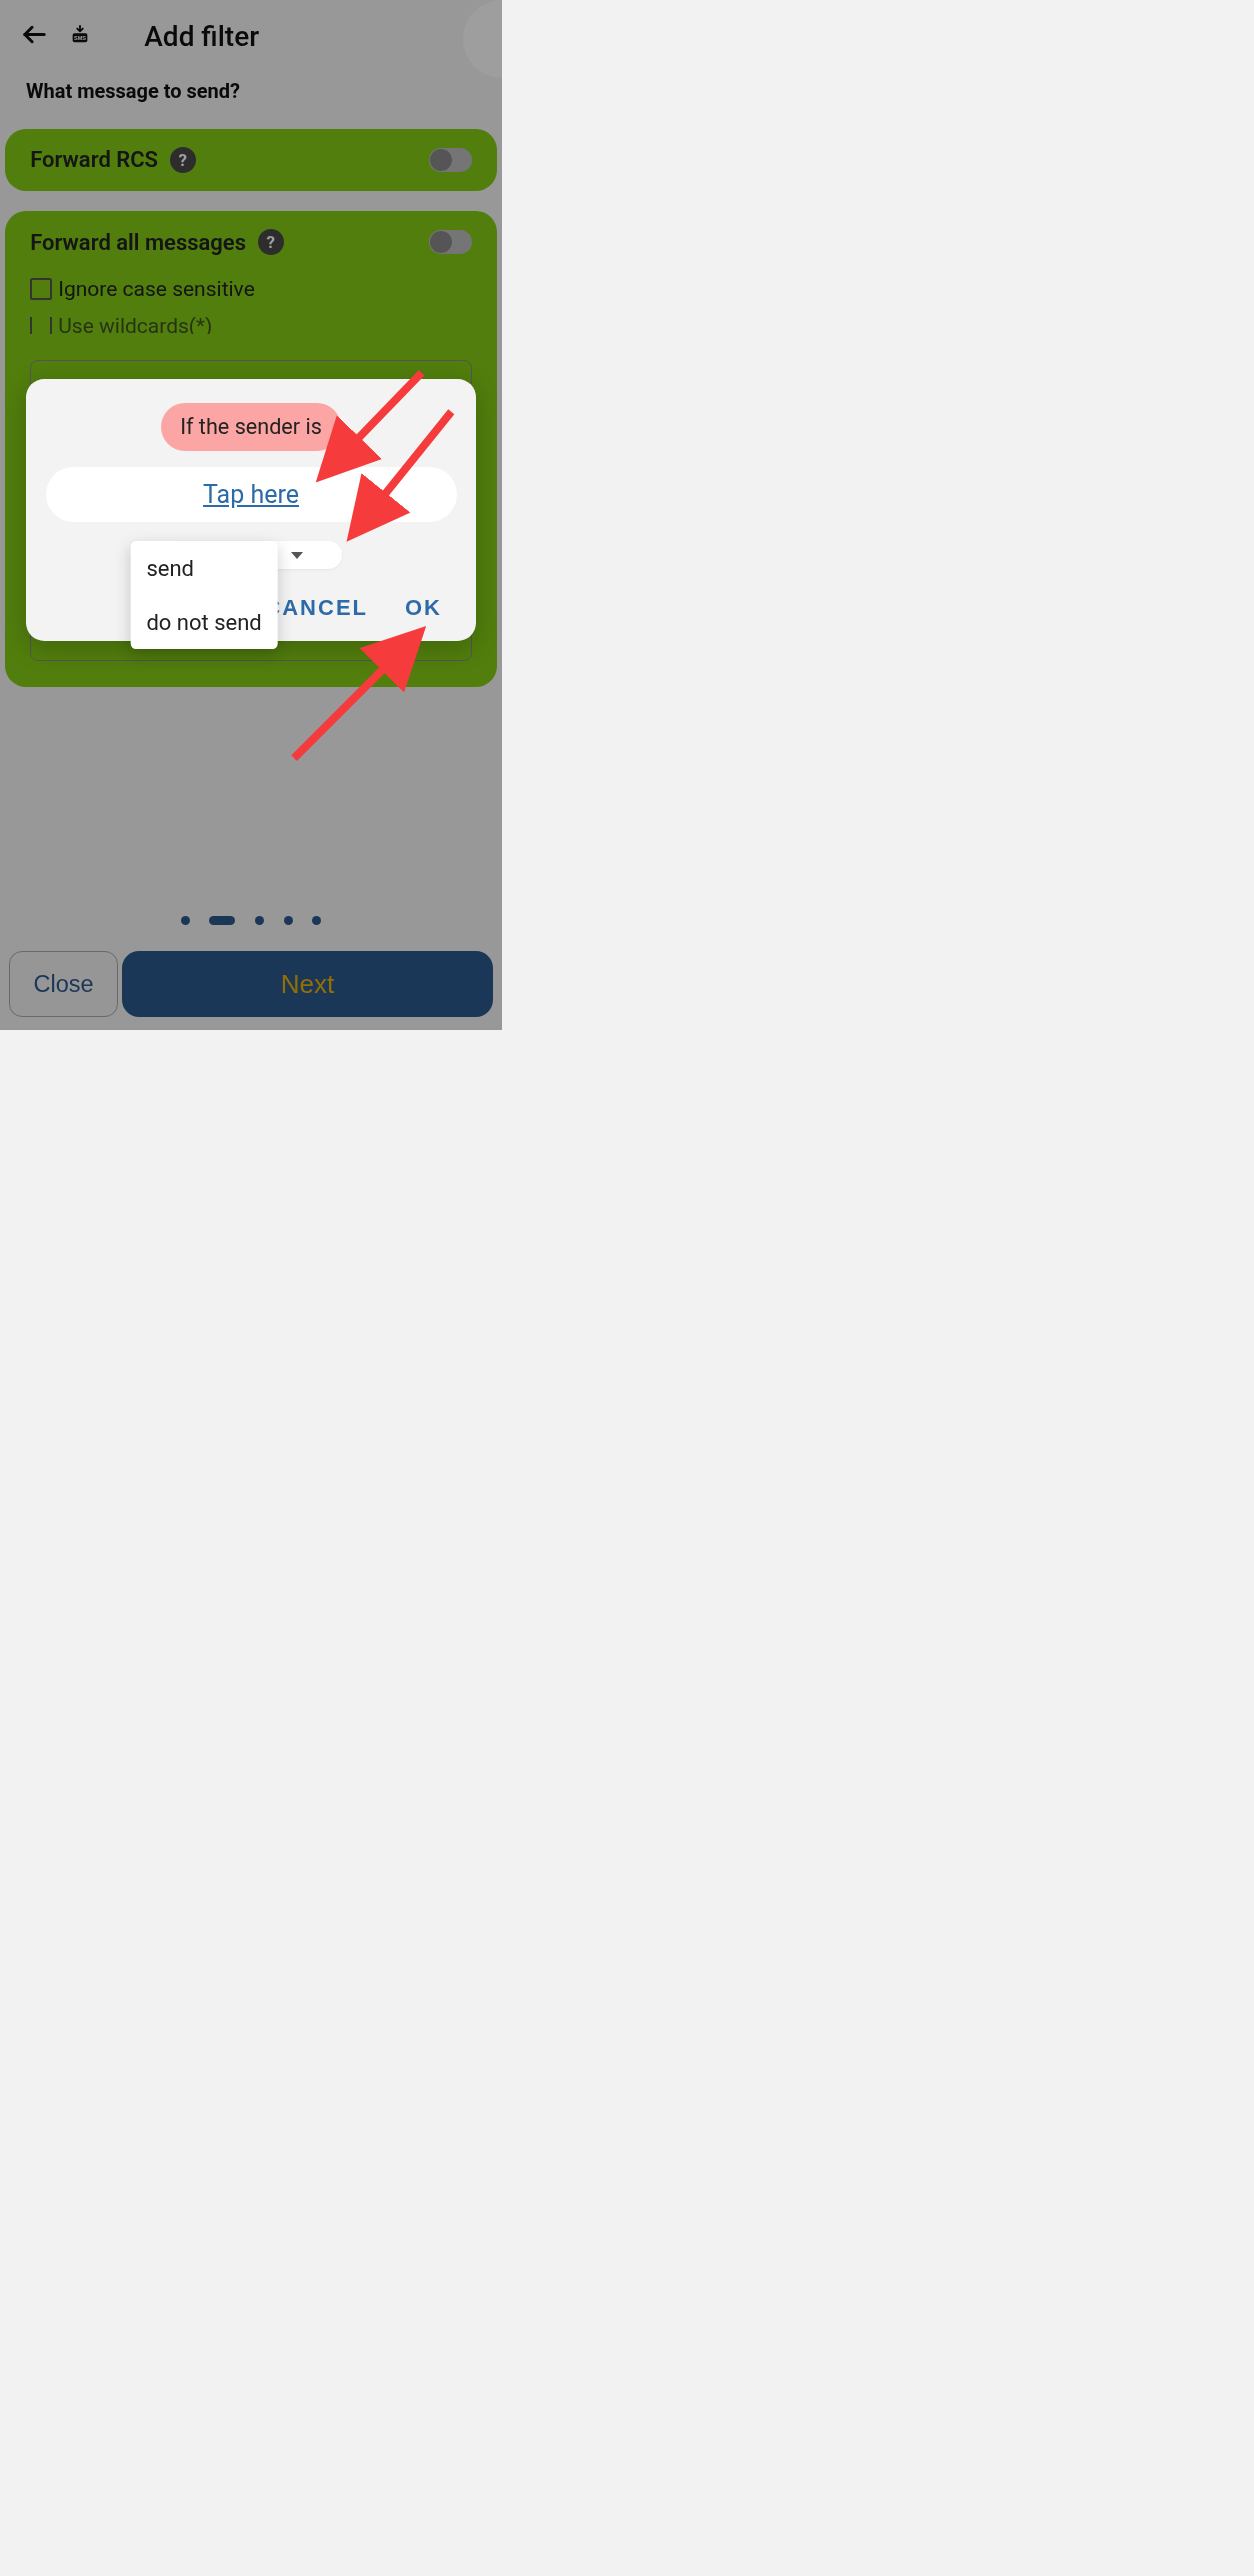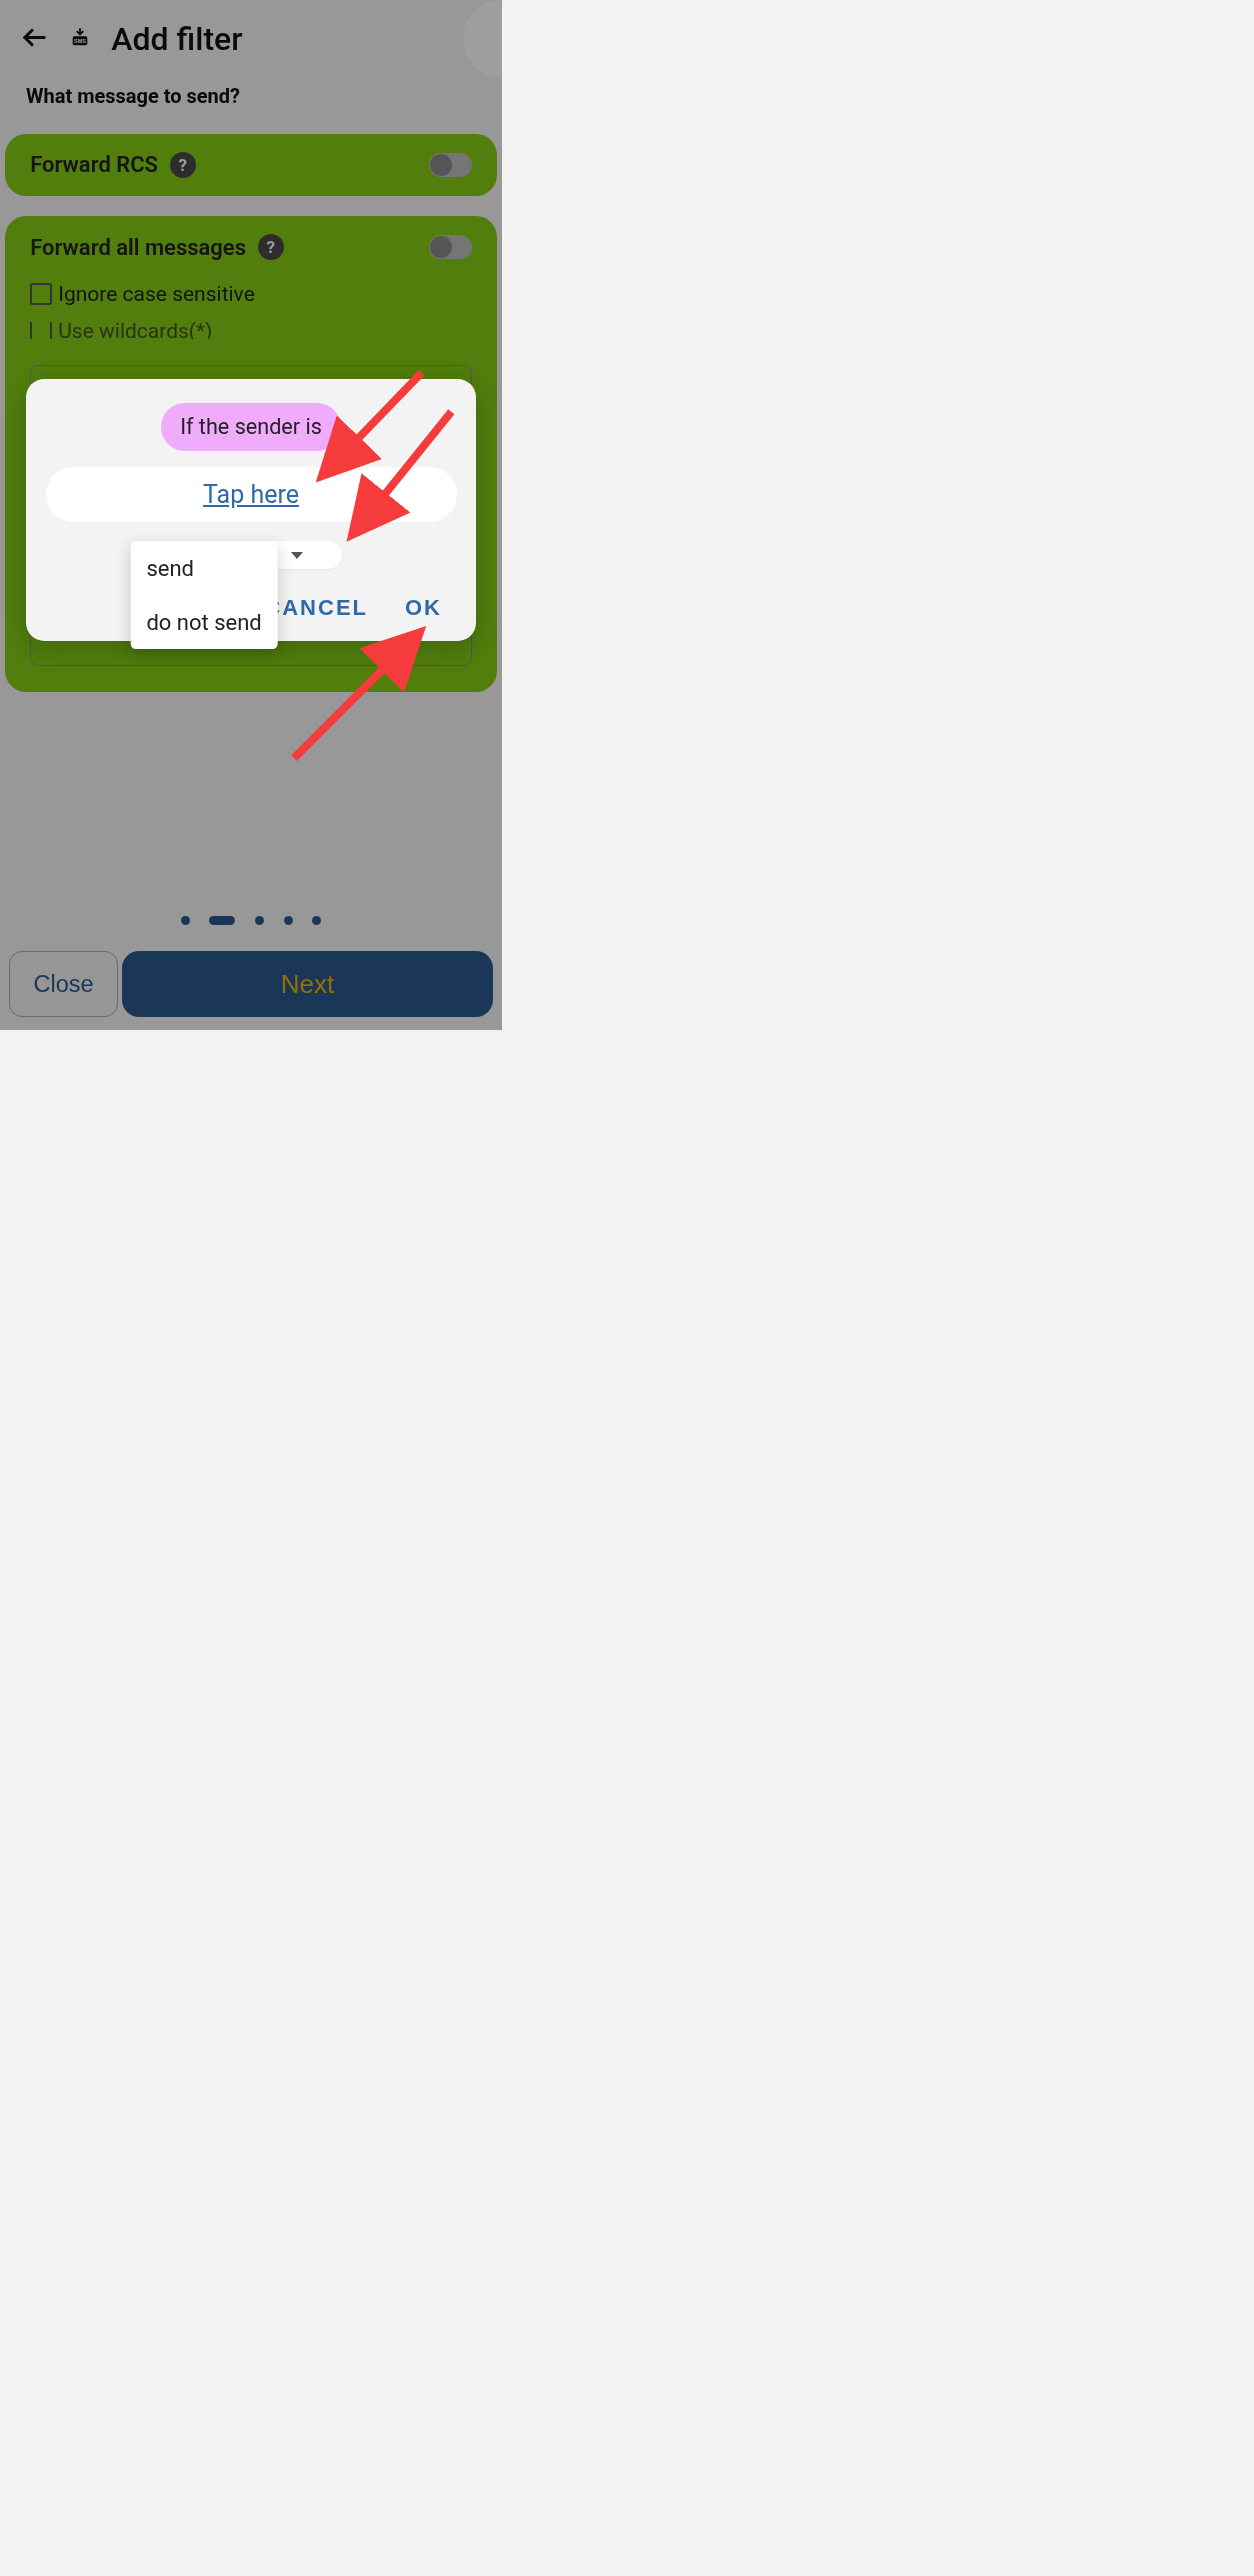--- a/index.html
+++ b/index.html
@@ -25,23 +25,24 @@
     padding: 19.6px 19.6px 13px 19.6px;
     gap: 19.6px;
   }
   .back-arrow svg { width: 29px; height: 29px; }
   .sms-icon {
     width: 23.5px; height: 23.5px;
     display: flex; flex-direction: column; align-items: center;
   }
   .sms-icon svg { width: 22px; height: 22px; }
   .title {
-    font-size: 32px;
+    font-size: 28px;
     font-weight: 500;
     color: #111;
+    margin-left: 33px;
   }
   .subtitle {
     font-size: 20px;
     font-weight: 700;
     color: #111;
     padding: 13px 26px 19.6px 26px;
   }
   
   .card {
     background: #84cc16;
@@ -111,21 +112,21 @@
     position: absolute; inset: 0; background: rgba(0,0,0,0.38);
   }
   
   .dialog {
     position: absolute; left: 26px; right: 26px; top: 379px;
     background: #f3f3f3; border-radius: 18.3px;
     padding: 23.5px 13px 19.6px 13px;
     box-shadow: 0 6.5px 26px rgba(0,0,0,0.2);
   }
   .pill {
-    background: #f0abfc; border-radius: 26px;
+    background: #fca5a5; border-radius: 26px;
     padding: 11.8px 19.6px; display: inline-block;
     font-size: 21.6px; color: #222;
     margin: 0 auto;
   }
   .pill-wrap { text-align: center; margin-bottom: 15.7px; }
   .tap-pill {
     background: #fff; border-radius: 29px;
     padding: 13px 19.6px; text-align: center;
     margin: 0 6.5px 19.6px 6.5px;
   }

